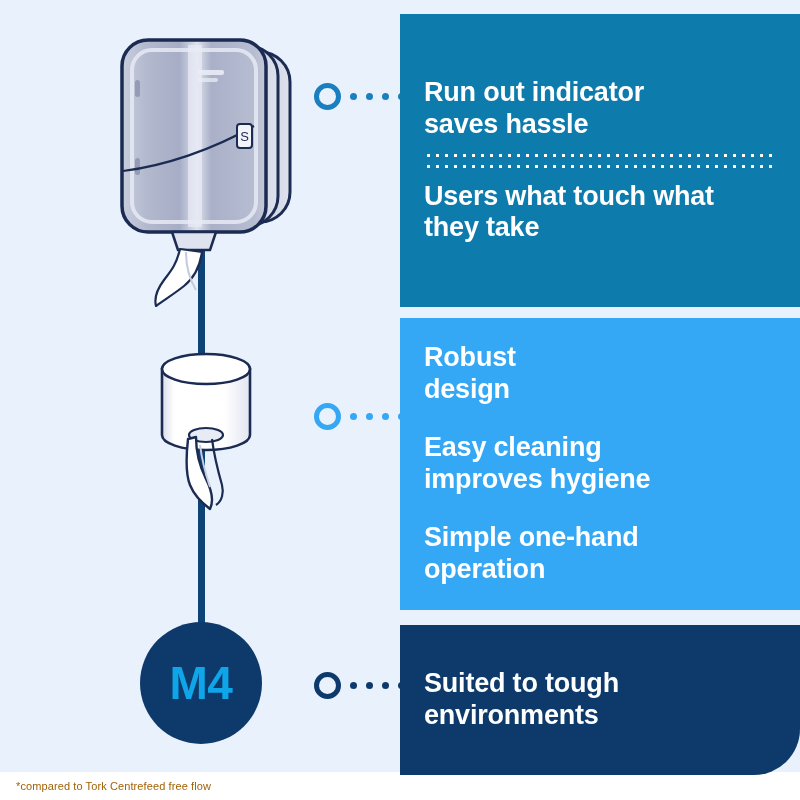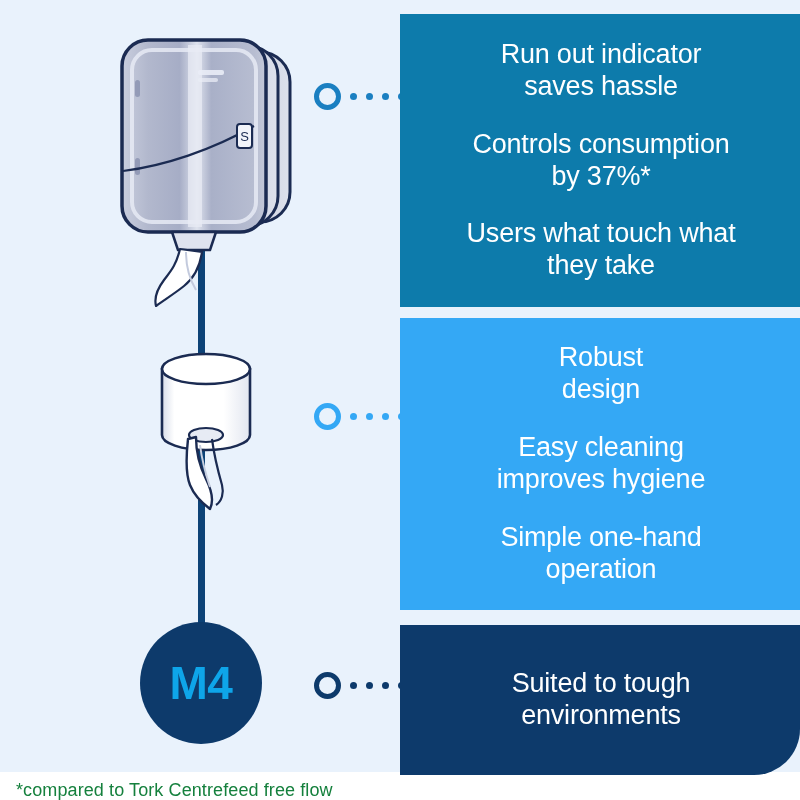--- a/index.html
+++ b/index.html
@@ -121,45 +121,44 @@
   .panel-3 {
     top: 625px;
     height: 150px;
     background: #0d3a6b;
     border-bottom-right-radius: 46px;
     justify-content: center;
   }
   .panel .feature {
     color: #ffffff;
     font-size: 26px;
-    font-weight: normal;
+    font-weight: bold;
     line-height: 1.18;
     letter-spacing: -0.2px;
     padding: 9px 0;
     white-space: pre-line;
-    text-align: center;
   }
   .panel .divider {
     height: 3px;
     margin: 4px 0 4px 0;
     background-image: radial-gradient(circle, #ffffff 1.6px, transparent 1.7px);
     background-size: 9px 3px;
     background-repeat: repeat-x;
     background-position: left center;
   }
   .panel-1 .feature { font-size: 27px; }
   .panel-2 .feature { font-size: 27px; }
   .panel-3 .feature { font-size: 27px; }
   
   .footnote {
     position: absolute;
     left: 16px;
     top: 780px;
-    color: #15803d;
-    font-size: 18px;
+    color: #a16207;
+    font-size: 11px;
     letter-spacing: 0.1px;
   }
 </style>
 </head>
 <body>
 
 <div id="infographic">
 
   <div class="canvas-bg"></div>
 
@@ -264,22 +263,20 @@
       <span class="dot" style="background:#0d3a6b"></span>
       <span class="dot" style="background:#0d3a6b"></span>
       <span class="dot" style="background:#0d3a6b"></span>
     </span>
   </div>
 
   <div class="panel panel-1">
     <div class="feature">Run out indicator
 saves hassle</div>
     <div class="divider"></div>
-    <div class="feature">Controls consumption
-by 37%*</div>
     <div class="divider"></div>
     <div class="feature">Users what touch what
 they take</div>
   </div>
 
   <div class="panel panel-3">
     <div class="feature">Suited to tough
 environments</div>
   </div>
 

